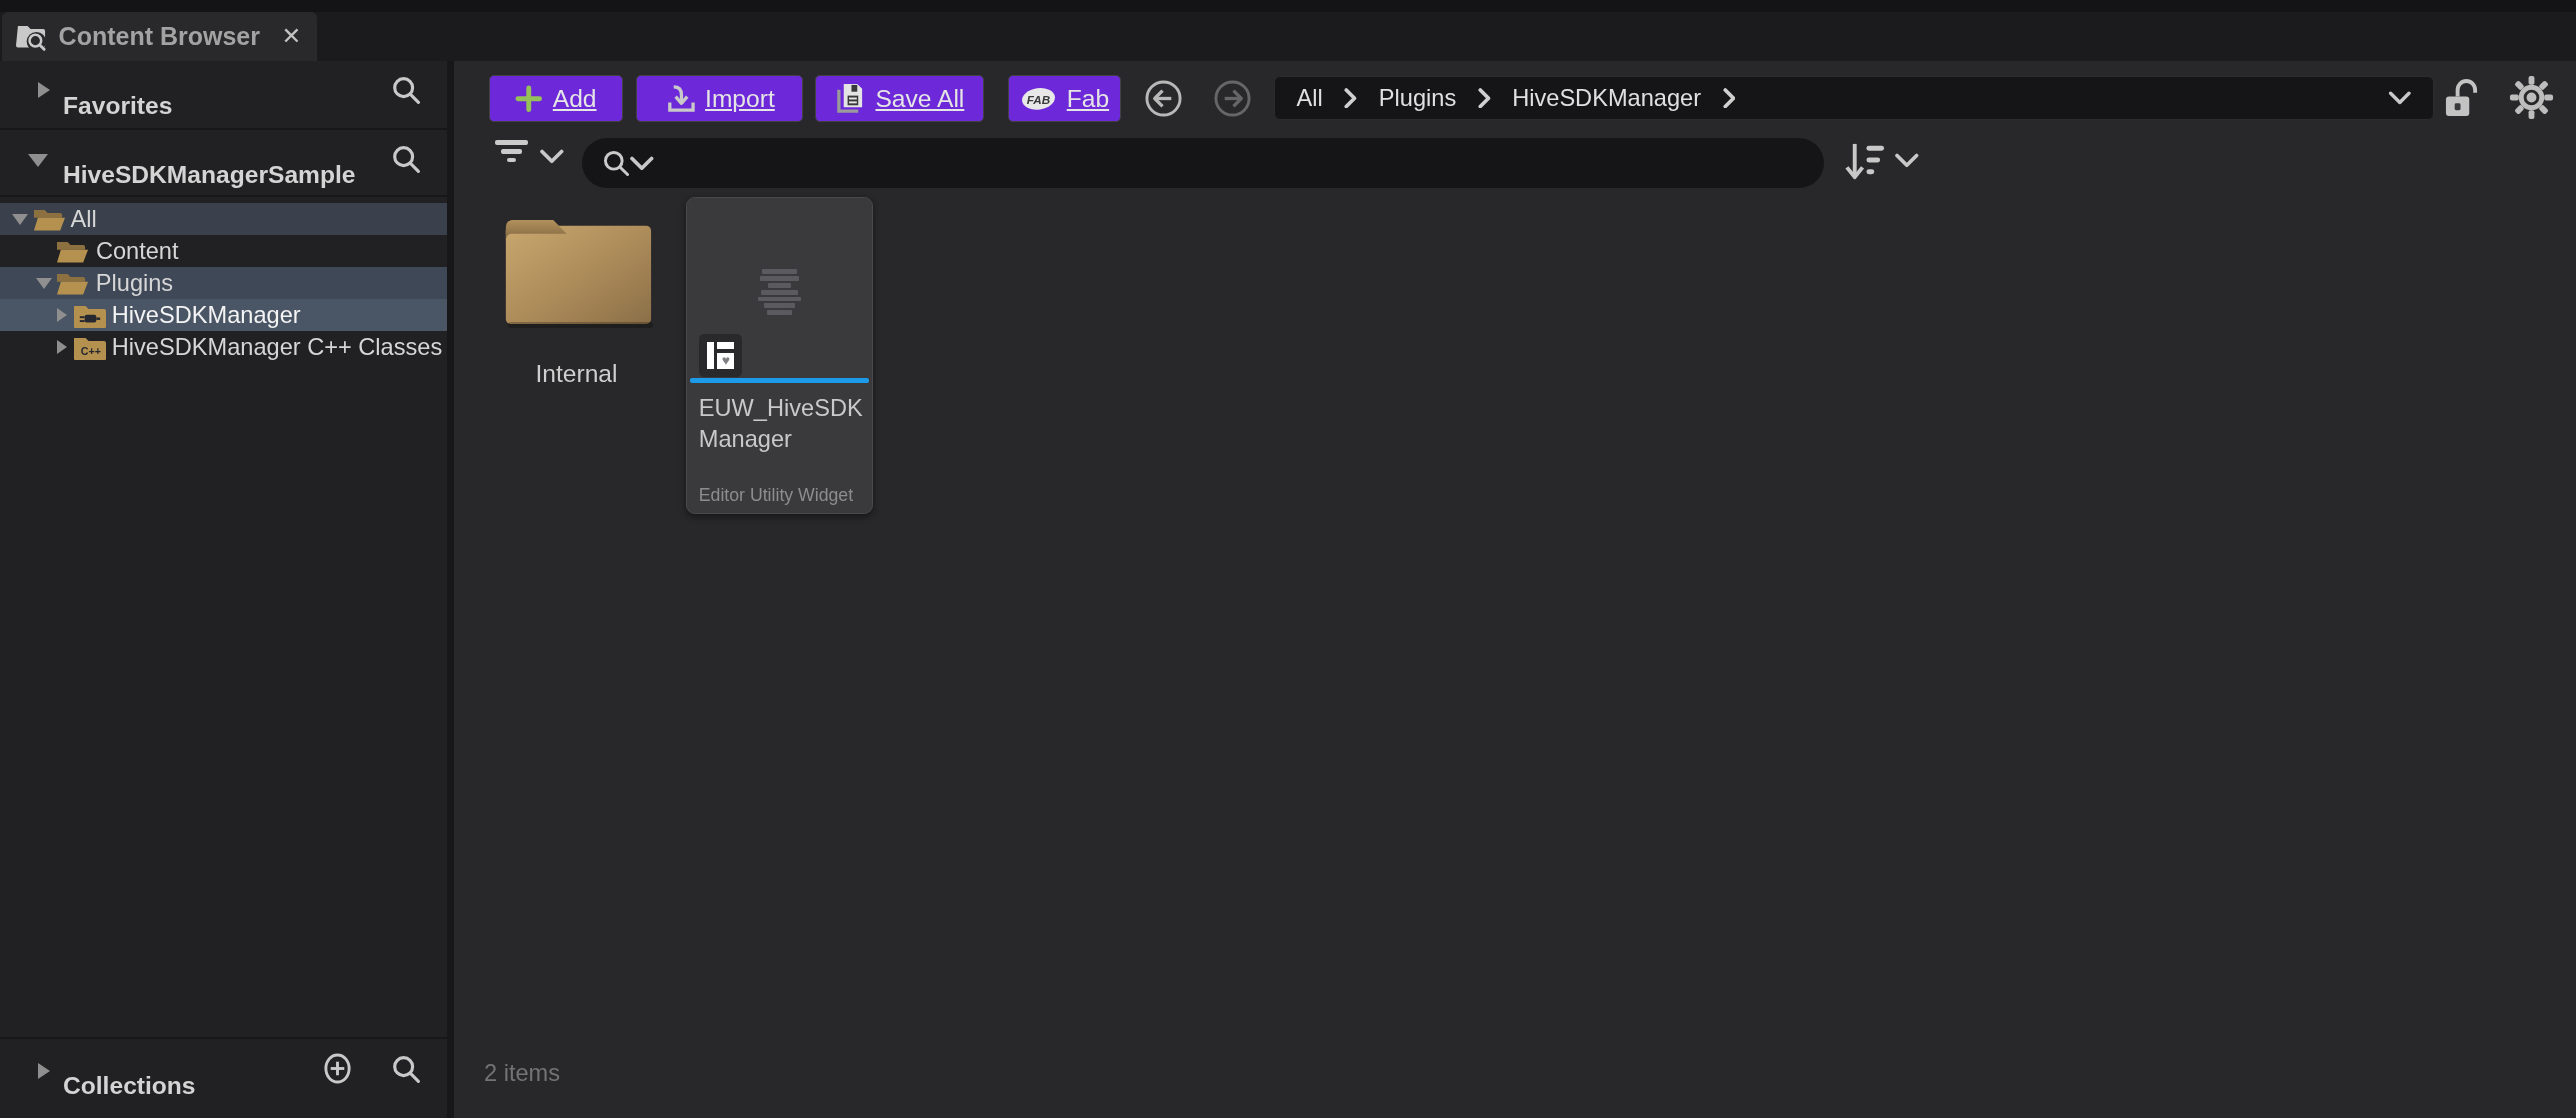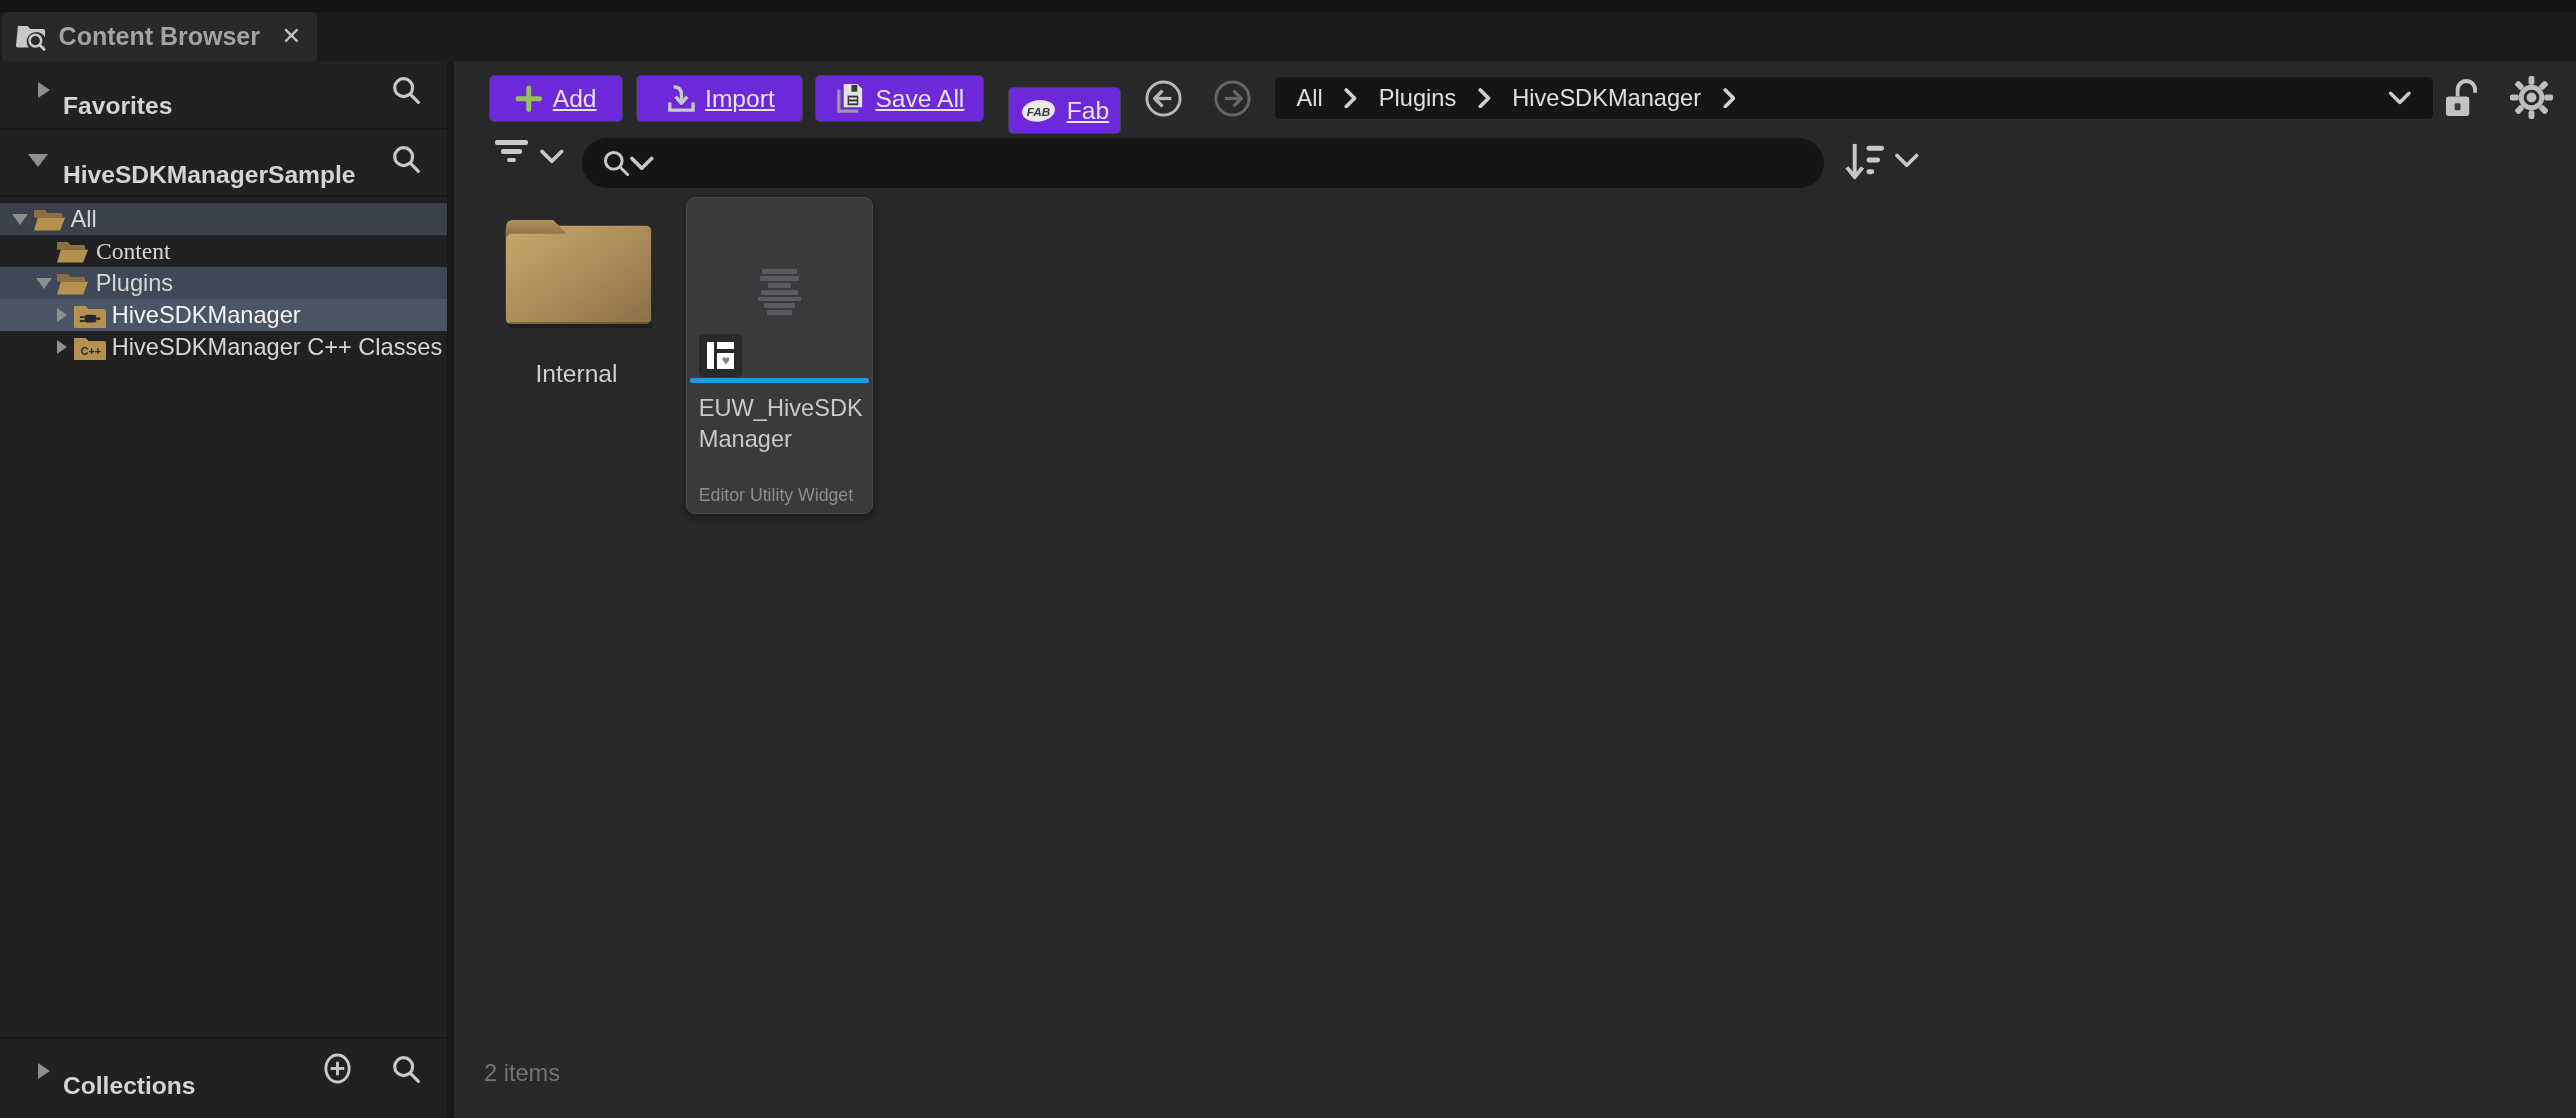--- a/index.html
+++ b/index.html
@@ -148,21 +148,21 @@
         <svg class="t-icon" style="margin-left:4.9px;" width="33" height="26.5" viewBox="0 0 34 27">
             <use href="#ic-folder-open"></use>
           </svg>
         <span class="lbl" style="margin-left:4.9px;">All</span>
       </div>
       <div class="tree-row">
         <span style="width:56px;"></span>
         <svg class="t-icon" width="33" height="26.5" viewBox="0 0 34 27">
             <use href="#ic-folder-open"></use>
           </svg>
-        <span class="lbl" style="margin-left:6.9px;font-family:Liberation Serif, serif;">Content</span>
+        <span class="lbl" style="margin-left:6.9px;">Content</span>
       </div>
       <div class="tree-row row-path2">
         <span style="width:36px;"></span>
           <span class="t-tri-down"></span>
         <svg class="t-icon" style="margin-left:3.9px;" width="33" height="26.5" viewBox="0 0 34 27">
             <use href="#ic-folder-open"></use>
           </svg>
         <span class="lbl" style="margin-left:6.9px;">Plugins</span>
       </div>
       <div class="tree-row row-selected">
@@ -226,21 +226,21 @@
       <path d="M4,8 v22 h20" fill="none" stroke="#9a9a9a" stroke-width="3.4"></path>
       <path d="M9,2 h14 l5,5 v19 h-19 z" fill="#e4e4e4"></path>
       <rect x="17" y="3" width="6" height="7" fill="#39393b"></rect>
       <rect x="13" y="14" width="11" height="10" fill="#39393b"></rect>
       <rect x="14.5" y="16" width="8" height="2" fill="#e4e4e4"></rect>
       <rect x="14.5" y="20" width="8" height="2" fill="#e4e4e4"></rect>
     </svg>
     <span>Save All</span>
   </div>
 
-  <div class="btn" style="left:1008px; width:113px;margin-top:12px;">
+  <div class="btn" style="left:1008px; width:113px;">
     <svg width="37" height="25.6" viewBox="0 0 38 26" style="font-size:25px">
       <ellipse cx="19" cy="13" rx="17" ry="11" fill="#e8e8e8" transform="rotate(-8 19 13)"></ellipse>
       <text x="7" y="18" font-size="12" font-weight="bold" font-style="italic" fill="#39393b" font-family="Liberation Sans, sans-serif">FAB</text>
     </svg>
     <span>Fab</span>
   </div>
 
   <svg class="navcircle" style="left:1144px;" viewBox="0 0 40 40">
     <circle cx="20" cy="20" r="17" fill="none" stroke="#b8b8b8" stroke-width="3"></circle>
     <line x1="12" y1="20" x2="28" y2="20" stroke="#b8b8b8" stroke-width="3.4"></line>

